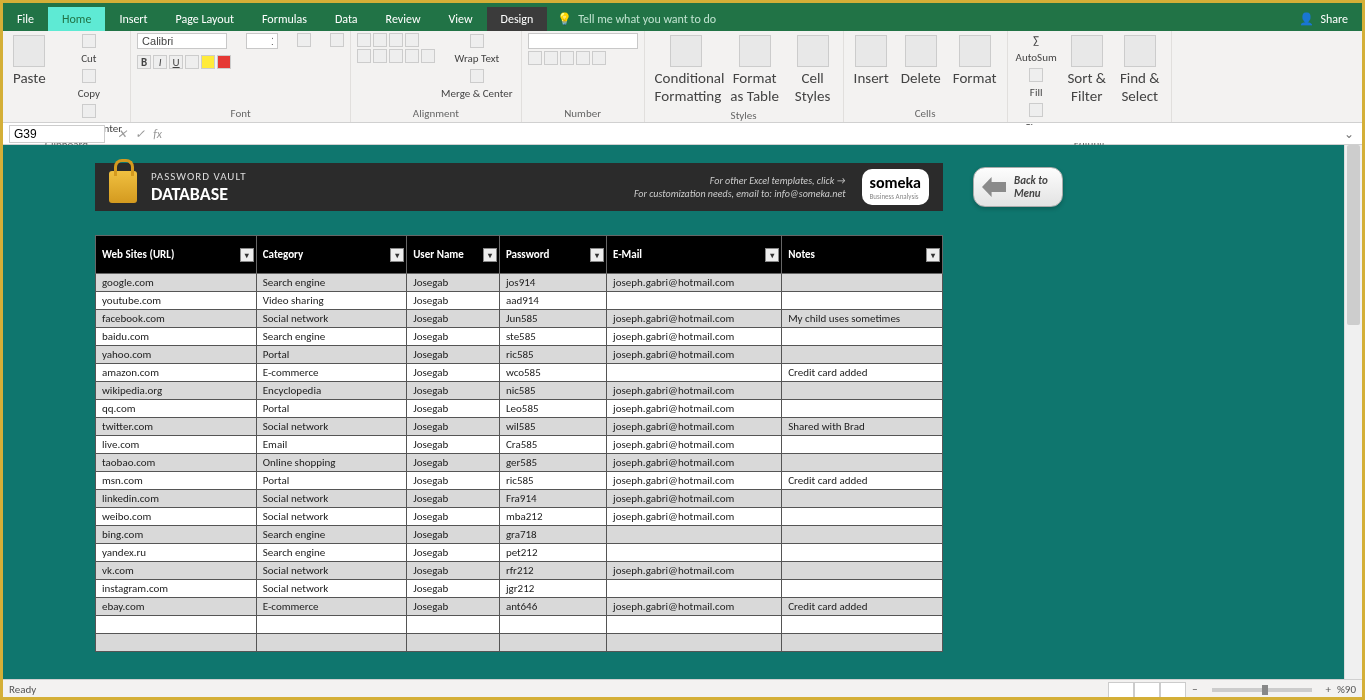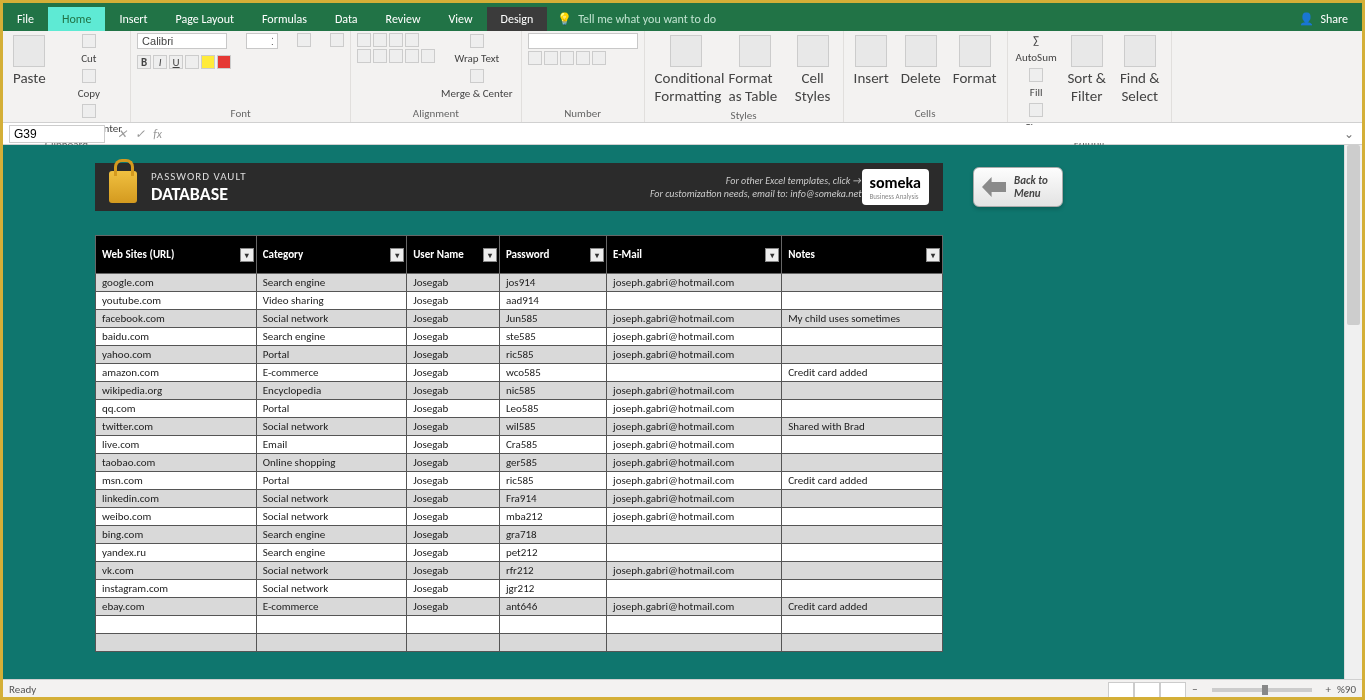--- a/index.html
+++ b/index.html
@@ -45,23 +45,23 @@
 
 
 .vault-header { display: flex; align-items: center; gap: 30px; }
 .vault-banner { background: #2b2b2b; color: #fff; display: flex; align-items: center; width: 848px; height: 48px; padding: 0 14px; }
 .lock-icon { width: 28px; height: 32px; background: linear-gradient(#f0c040,#d49a1f); border-radius: 3px; position: relative; margin-right: 14px; }
 .lock-icon::before { content:""; position:absolute; top:-12px; left:5px; width:14px; height:14px; border:3px solid #d49a1f; border-bottom:none; border-radius:8px 8px 0 0;}
 .vault-titles { flex: 0 0 auto; }
 .vault-sub { font-size: 11px; letter-spacing: 1px; color: #ddd; }
 .vault-main { font-size: 18px; font-weight: bold; }
 .vault-right { margin-left: auto; text-align: right; font-size: 10px; font-style: italic; color: #ccc; }
-.someka { background: #fff; color: #000; padding: 4px 8px; margin-left: 0; font-weight: bold; font-size: 16px; border-radius: 4px; }
+.someka { background: #fff; color: #000; padding: 4px 8px; margin-left: 16px; font-weight: bold; font-size: 16px; border-radius: 10px; }
 .someka small { display:block; font-size:7px; font-weight:normal; color:#888; }
-.back-btn { background: linear-gradient(#fdfdfd,#e3e3e3); border: 1px solid #aaa; border-radius: 6px; padding: 6px 14px 6px 8px; display: flex; align-items: center; gap: 8px; box-shadow: 0 2px 4px rgba(0,0,0,0.2); font-size: 11px; font-style: italic; font-weight: bold; color: #444; cursor: pointer; }
+.back-btn { background: linear-gradient(#fdfdfd,#e3e3e3); border: 1px solid #aaa; border-radius: 12px; padding: 6px 14px 6px 8px; display: flex; align-items: center; gap: 8px; box-shadow: 0 2px 4px rgba(0,0,0,0.2); font-size: 11px; font-style: italic; font-weight: bold; color: #444; cursor: pointer; }
 .back-arrow { width: 24px; height: 20px; background: #8a8a8a; clip-path: polygon(40% 0, 40% 25%, 100% 25%, 100% 75%, 40% 75%, 40% 100%, 0 50%); border-radius: 3px; }
 
 
 .ptable { margin-top: 24px; border-collapse: collapse; width: 848px; font-size: 11px; }
 .ptable thead th { background: #000; color: #fff; font-weight: bold; text-align: left; padding: 12px 6px; border: 1px solid #666; position: relative; }
 .filter-drop { position: absolute; right: 2px; top: 50%; transform: translateY(-50%); width: 14px; height: 14px; background: #eee; border: 1px solid #888; display:flex; align-items:center; justify-content:center; font-size:8px; color:#333; }
 .ptable tbody td { border: 1px solid #555; padding: 2px 6px; height: 18px; color: #222; }
 .ptable tbody tr:nth-child(odd) td { background: #d9d9d9; }
 .ptable tbody tr:nth-child(even) td { background: #fff; }
 .ptable .c0{width:156px}.ptable .c1{width:146px}.ptable .c2{width:90px}.ptable .c3{width:104px}.ptable .c4{width:170px}.ptable .c5{width:156px}
@@ -198,21 +198,21 @@
   </div>
 
   <div class="rgroup">
     <div class="rgroup-body">
       <div class="rbtn-lg">
           <span class="rico rico-lg"></span>
           <span style="width:62px;text-align:center">Conditional Formatting</span>
         </div>
       <div class="rbtn-lg">
           <span class="rico rico-lg"></span>
-          <span style="width:52px;">Format as Table</span>
+          <span style="width:52px;text-align:center">Format as Table</span>
         </div>
       <div class="rbtn-lg">
           <span class="rico rico-lg"></span>
           <span style="width:40px;text-align:center">Cell Styles</span>
         </div>
     </div>
     <div class="rgroup-label">Styles</div>
   </div>
 
   <div class="rgroup">

